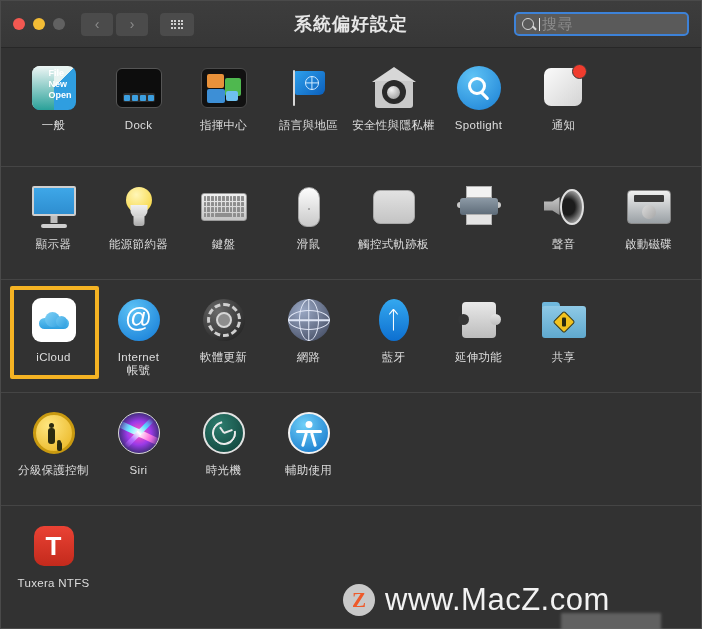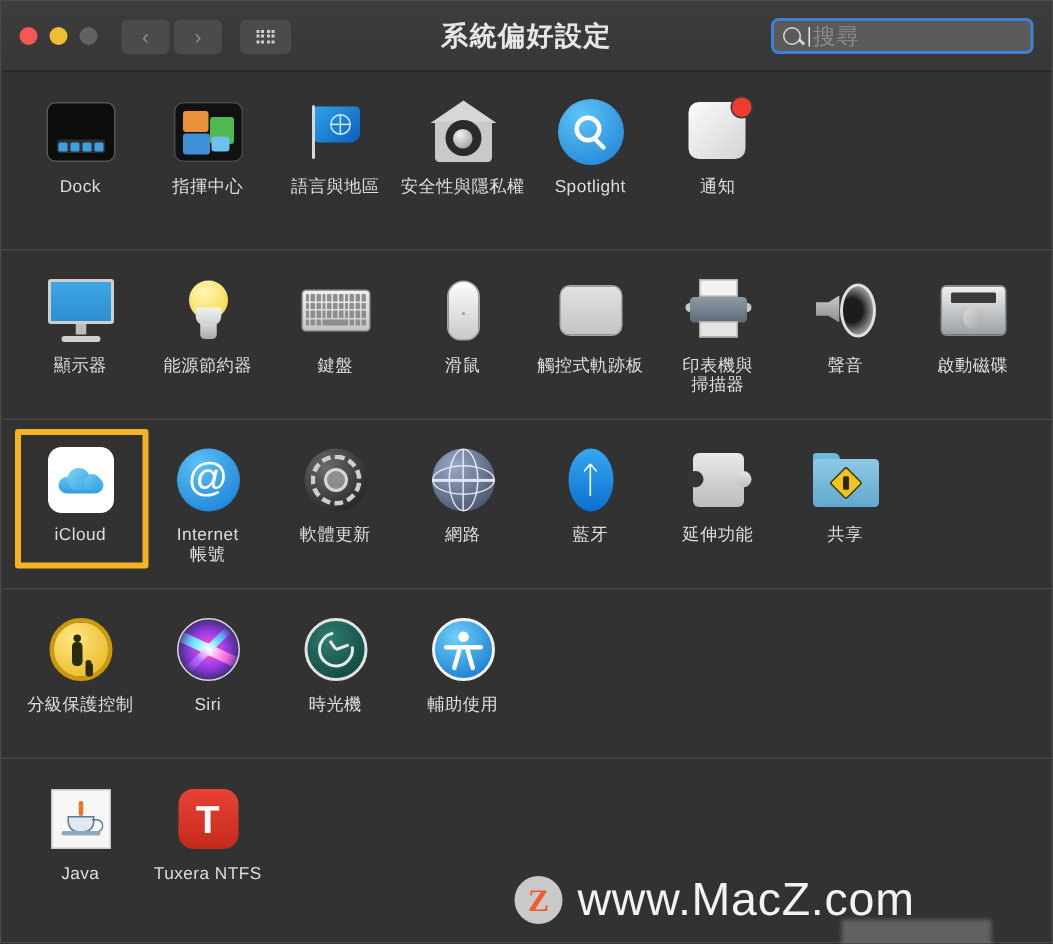--- a/index.html
+++ b/index.html
@@ -700,20 +700,28 @@
       <span class="search-icon"></span>
       <span class="search-caret"></span>
       <span class="search-ph">搜尋</span>
     </div>
   </div>
 
   <div class="body">
 
     <div class="prefrow r1 sep">
 
+      <div class="cell">
+        <div class="glyph">
+          <div class="ic-general">
+              <div class="txt">File<br>New<br>Open</div>
+            </div>
+        </div>
+        <div class="label">一般</div>
+      </div>
 
 
       <div class="cell">
         <div class="glyph">
           <div class="ic-dock">
               <div class="bar">
                 <i></i>
                 <i></i>
                 <i></i>
                 <i></i>
@@ -867,21 +875,20 @@
       <div class="cell">
         <div class="glyph">
           <div class="ic-printer">
               <div class="top"></div>
               <div class="l"></div>
               <div class="r"></div>
               <div class="mid"></div>
               <div class="bot"></div>
             </div>
         </div>
-        <div class="label">印表機與<br>掃描器</div>
       </div>
 
       <div class="cell">
         <div class="glyph">
           <div class="ic-sound">
               <div class="body"></div>
               <div class="horn"></div>
             </div>
         </div>
         <div class="label">聲音</div>
@@ -1009,30 +1016,20 @@
               <div class="arms"></div>
               <div class="legs"></div>
             </div>
         </div>
         <div class="label">輔助使用</div>
       </div>
     </div>
 
     <div class="prefrow r5">
 
-      <div class="cell">
-        <div class="glyph">
-          <div class="ic-java">
-              <div class="steam"></div>
-              <div class="cup"></div>
-              <div class="saucer"></div>
-            </div>
-        </div>
-        <div class="label">Java</div>
-      </div>
 
       <div class="cell">
         <div class="glyph">
           <div class="ic-tuxera">T</div>
         </div>
         <div class="label">Tuxera NTFS</div>
       </div>
     </div>
 
     <div class="redaction"></div>

